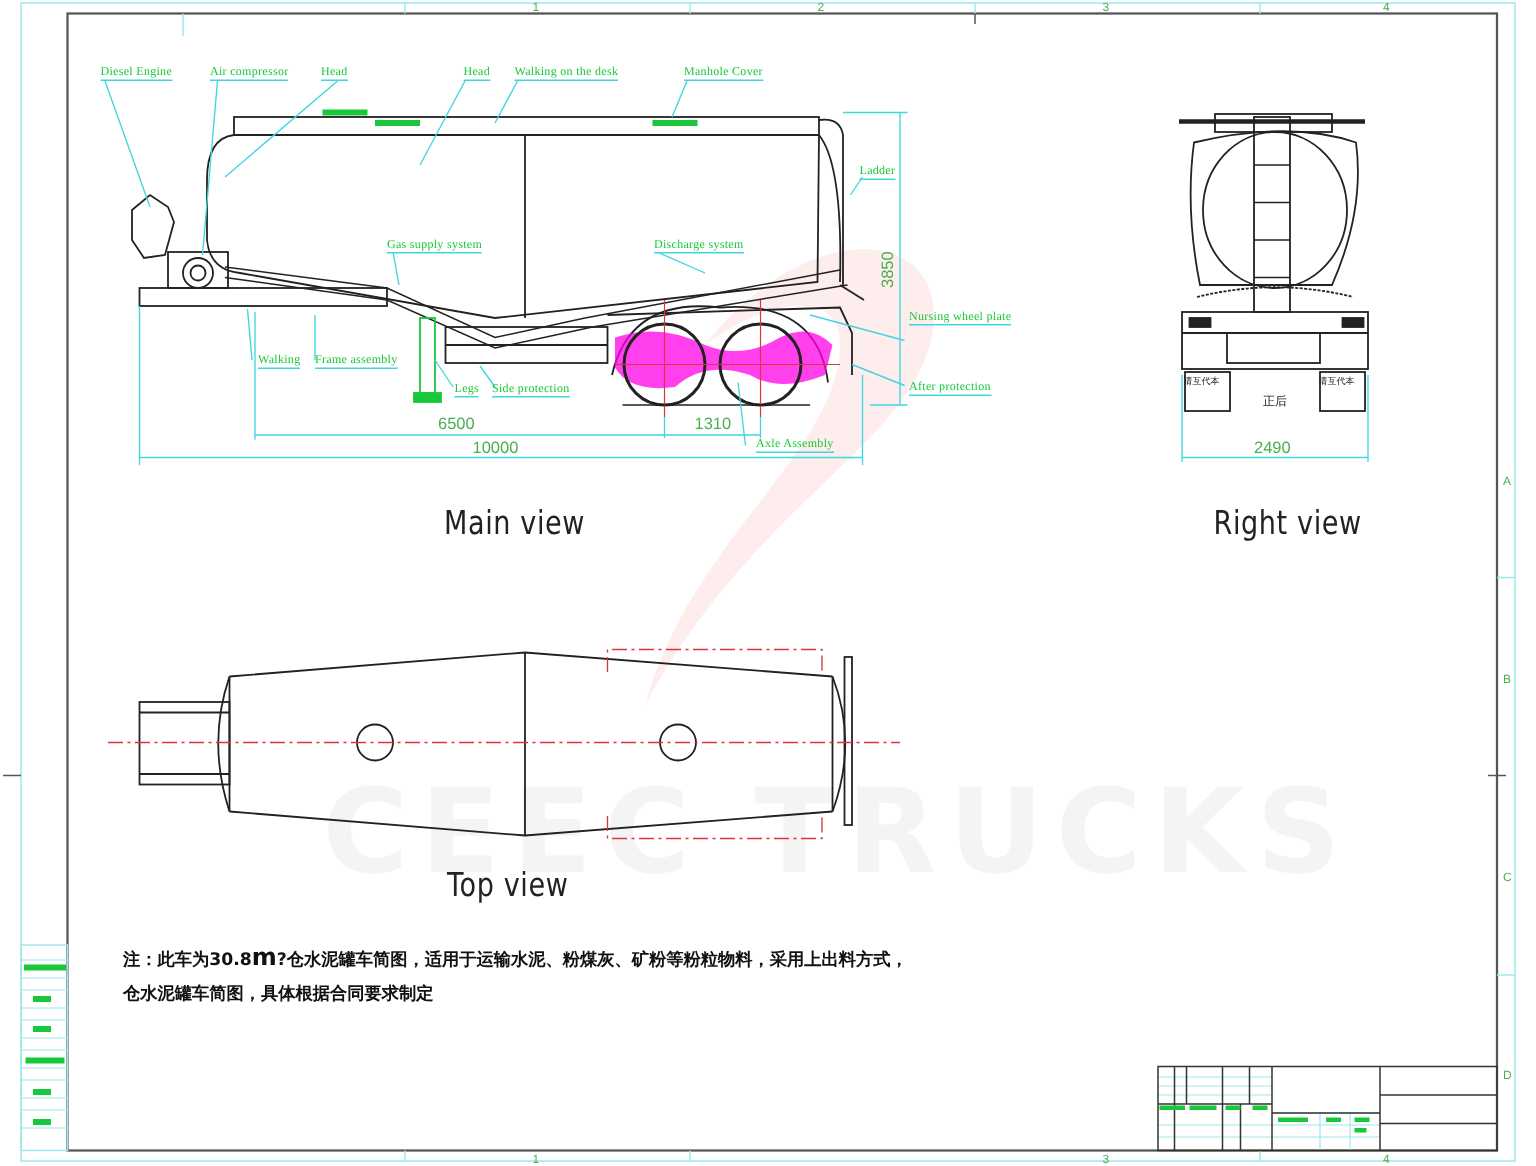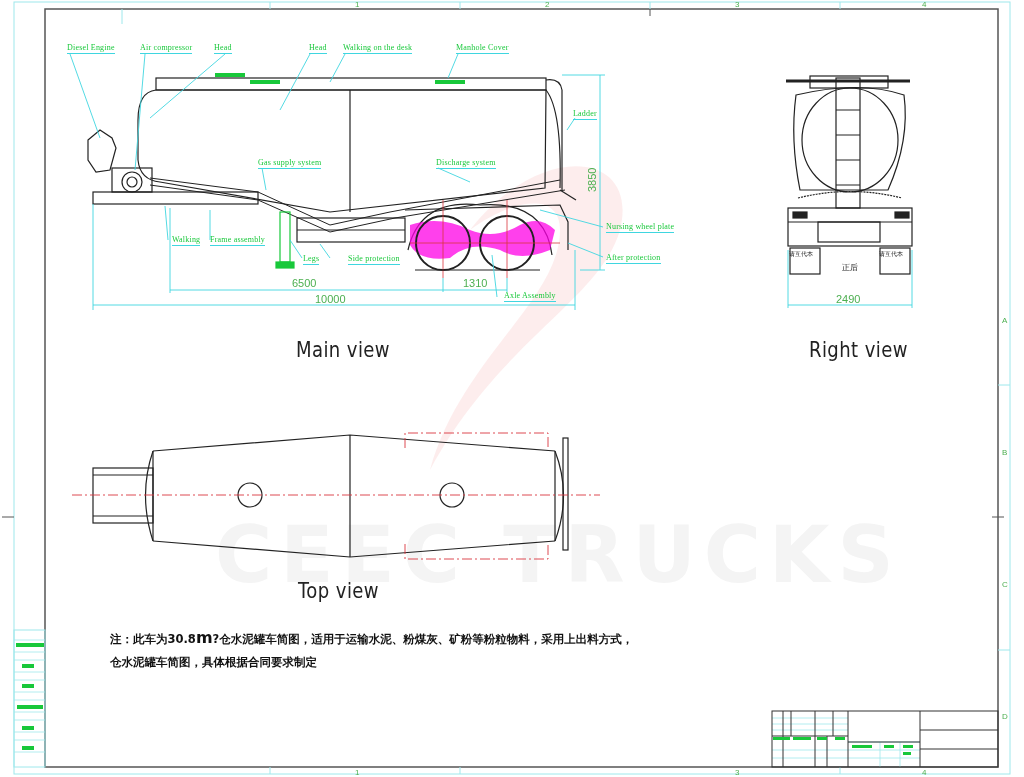--- a/index.html
+++ b/index.html
@@ -2,21 +2,21 @@
 <html><head>
 <meta charset="utf-8">
 <style>
   html,body{margin:0;padding:0;background:#fff;}
   body{width:1024px;height:777px;position:relative;overflow:hidden;font-family:"Liberation Sans",sans-serif;}
   #sheet{position:absolute;left:0;top:0;width:1024px;height:777px;}
   .lbl{position:absolute;font-family:Liberation Serif, serif;font-size:8px;color:#18c83a;white-space:nowrap;border-bottom:1px solid #3fd6e0;line-height:10px;letter-spacing:0.2px;}
   .dim{position:absolute;font-family:"Liberation Sans",sans-serif;font-size:11px;color:#4caf50;white-space:nowrap;}
   .view-title{position:absolute;font-family:"DejaVu Sans",sans-serif;font-size:22px;color:#222;font-weight:normal;transform:scaleX(0.82);transform-origin:left top;letter-spacing:0.5px;}
   .zone{position:absolute;font-family:"Liberation Sans",sans-serif;font-size:8px;color:#4caf50;}
-  .note{position:absolute;left:82px;font-family:"DejaVu Sans",sans-serif;font-size:11.5px;color:#111;font-weight:bold;white-space:nowrap;margin-left:28px;}
+  .note{position:absolute;left:82px;font-family:"DejaVu Sans",sans-serif;font-size:11.5px;color:#111;font-weight:bold;white-space:nowrap;}
   .watermark{position:absolute;left:215px;top:510px;font-family:"DejaVu Sans",sans-serif;font-weight:bold;font-size:78px;color:#f4f4f4;letter-spacing:8px;white-space:nowrap;}
 </style>
 </head>
 <body>
 
 <div id="sheet">
 
   <div class="watermark">CEEC TRUCKS</div>
 
   <svg width="1024" height="777" style="position:absolute;left:0;top:0">
@@ -249,22 +249,22 @@
   <div class="lbl" style="left:214px;top:43px">Head</div>
   <div class="lbl" style="left:309px;top:43px">Head</div>
   <div class="lbl" style="left:343px;top:43px">Walking on the desk</div>
   <div class="lbl" style="left:456px;top:43px">Manhole Cover</div>
   <div class="lbl" style="left:573px;top:109px">Ladder</div>
   <div class="lbl" style="left:258px;top:158px">Gas supply system</div>
   <div class="lbl" style="left:436px;top:158px">Discharge system</div>
   <div class="lbl" style="left:172px;top:235px">Walking</div>
   <div class="lbl" style="left:210px;top:235px">Frame assembly</div>
   <div class="lbl" style="left:303px;top:254px">Legs</div>
-  <div class="lbl" style="left:348px;top:254px">Side protection</div>
-  <div class="lbl" style="left:606px;top:222px">Nursing wheel plate</div>
+  <div class="lbl" style="left:328px;top:254px">Side protection</div>
+  <div class="lbl" style="left:606px;top:206px">Nursing wheel plate</div>
   <div class="lbl" style="left:606px;top:253px">After protection</div>
   <div class="lbl" style="left:504px;top:291px">Axle Assembly</div>
 
   <div class="dim" style="left:586px;top:160px;transform:rotate(-90deg);transform-origin:left top;top:192px">3850</div>
   <div class="dim" style="left:292px;top:277px">6500</div>
   <div class="dim" style="left:463px;top:277px">1310</div>
   <div class="dim" style="left:315px;top:293px">10000</div>
   <div class="dim" style="left:836px;top:293px">2490</div>
 
   <div style="position:absolute;left:842px;top:262px;font-size:8px;color:#222;font-family:Liberation Serif, serif">正后</div>

